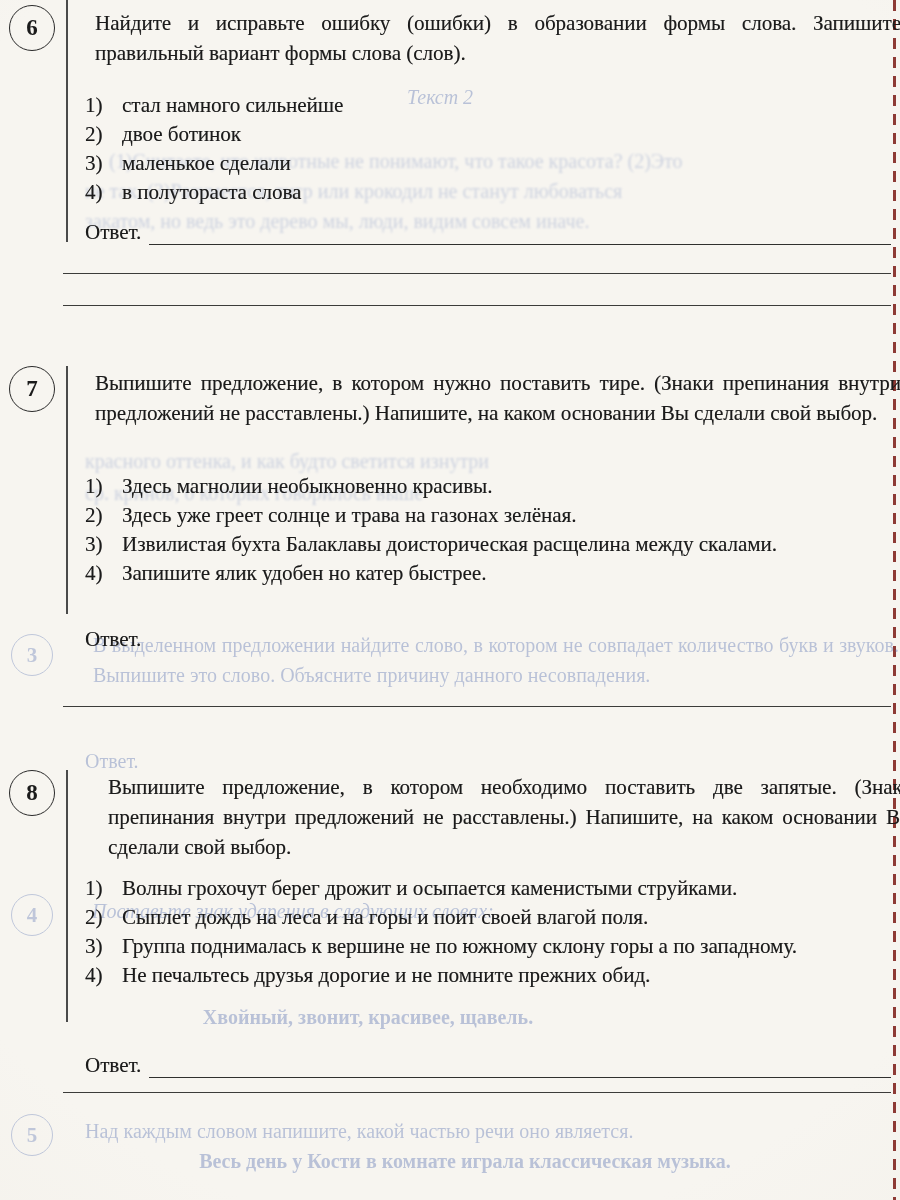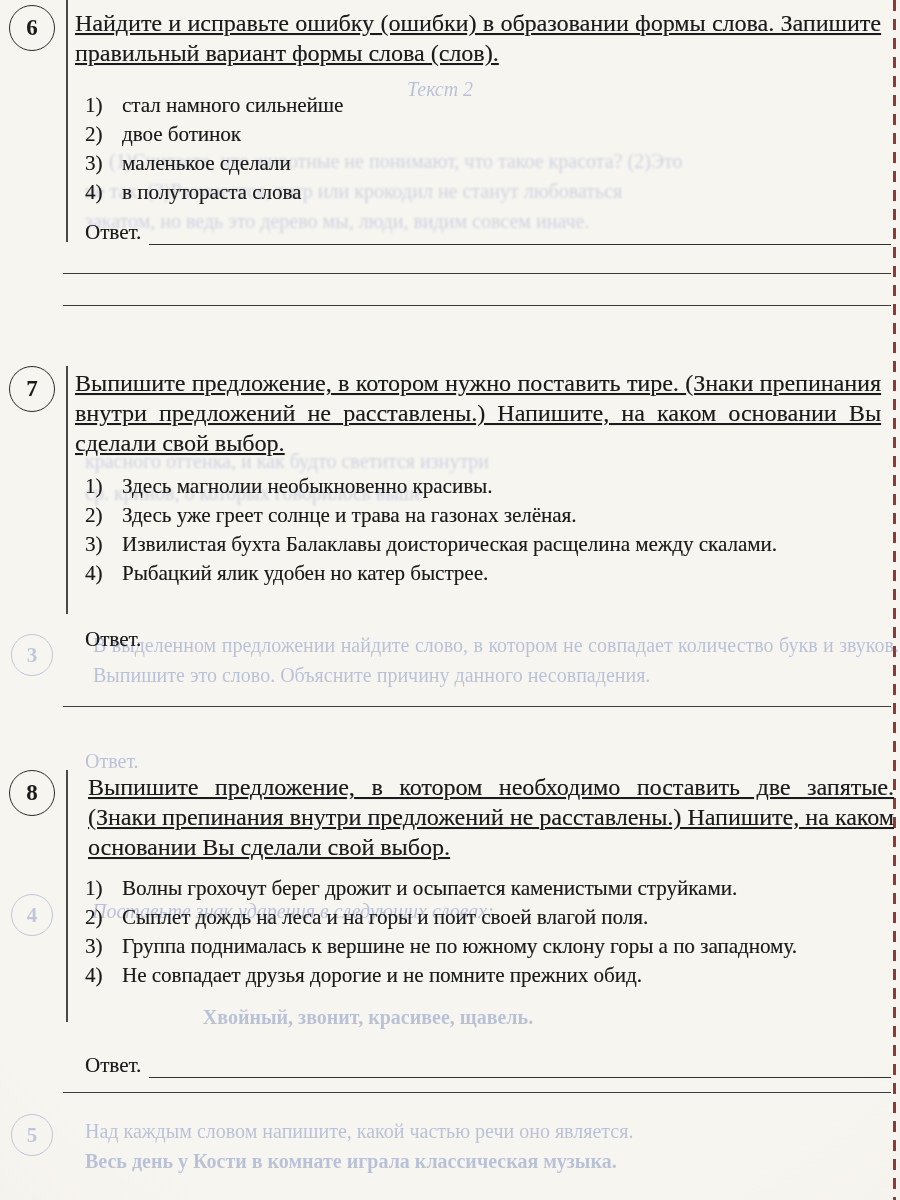--- a/index.html
+++ b/index.html
@@ -21,60 +21,59 @@
   
   .task{position:absolute;left:0;width:900px;z-index:2;}
   .task-circle{
     position:absolute;left:9px;top:0;width:44px;height:44px;
     border:1.8px solid #2a2a2a;border-radius:50%;
     display:flex;align-items:center;justify-content:center;
     font-weight:bold;font-size:23px;background:transparent;
   }
   .vrule{position:absolute;left:66px;width:1.5px;background:#4a4a4a;}
   .prompt{
-    position:absolute;left:75px;width:806px;margin:0;
-    font-size:24px;line-height:30px;text-align:justify;
+    position:absolute;left:95px;width:806px;margin:0;
+    font-size:21px;line-height:30px;text-align:justify;
     text-shadow:0.3px 0.15px 0 rgba(25,25,25,0.45);
-    text-decoration:underline;
   }
   .options{position:absolute;left:85px;width:780px;}
   .opt{display:flex;font-size:21px;line-height:29px;text-shadow:0.3px 0.15px 0 rgba(25,25,25,0.45);}
   .opt-num{flex:none;width:37px;}
   .opt-text{flex:1;}
   .answer-row{
     position:absolute;left:85px;width:806px;height:30px;
     display:flex;align-items:flex-end;
     font-size:21px;text-shadow:0.3px 0.15px 0 rgba(25,25,25,0.45);
   }
   .answer-fill{flex:1;border-bottom:1.6px solid #30302e;margin-left:8px;height:26px;}
   .ruled{position:absolute;left:63px;width:828px;border-top:1.6px solid #3c3c3a;height:0;}
   
   .bleed,.bleed-circle{color:#66f;}
   .bleed{
     position:absolute;z-index:1;color:#5d76b4;opacity:0.40;
     filter:blur(0.5px);font-size:20px;line-height:30px;
   }
   .bleed.soft{opacity:0.27;filter:blur(1.3px);}
-  .bleed.bold{font-weight:bold;}
+  .bleed.bold{font-weight:bold;text-align:center;}
   .bleed.italic{font-style:italic;}
   .bleed.center{text-align:center;}
   .bleed-circle{
     position:absolute;z-index:1;width:40px;height:40px;
     border:1.6px solid #5d76b4;border-radius:50%;
     display:flex;align-items:center;justify-content:center;
     font-size:21px;font-weight:bold;color:#5d76b4;opacity:0.36;filter:blur(0.6px);
   }
   .indent1{padding-left:24px;}
 </style>
 </head>
 <body>
 
 <div class="page">
 
-  <div class="bleed italic center" style="top:74px;left:0;width:880px;">Текст 2</div>
+  <div class="bleed italic center" style="top:82px;left:0;width:880px;">Текст 2</div>
   <div class="bleed soft indent1" style="top:146px;left:85px;width:806px;">(1)Считаете, что животные не понимают, что такое красота? (2)Это</div>
   <div class="bleed soft" style="top:176px;left:85px;width:806px;">не так. (3)Разумеется, тигр или крокодил не станут любоваться</div>
   <div class="bleed soft" style="top:206px;left:85px;width:806px;">закатом, но ведь это дерево мы, люди, видим совсем иначе.</div>
   <div class="bleed soft" style="top:446px;left:85px;width:700px;">красного оттенка, и как будто светится изнутри</div>
   <div class="bleed soft" style="top:478px;left:85px;width:700px;">ср. кринов, о которых говорилось выше</div>
 
   <div class="bleed-circle" style="top:634px;left:11px;">
       <span>3</span>
     </div>
   <div class="bleed" style="top:630px;left:85px;width:806px;text-align:justify;margin-left:8px;">В выделенном предложении найдите слово, в котором не совпадает количество букв и звуков. Выпишите это слово. Объясните причину данного несовпадения.</div>
@@ -138,21 +137,21 @@
       <div class="opt">
         <span class="opt-num">2)</span>
         <span class="opt-text">Здесь уже греет солнце и трава на газонах зелёная.</span>
       </div>
       <div class="opt">
         <span class="opt-num">3)</span>
         <span class="opt-text">Извилистая бухта Балаклавы доисторическая расщелина между скалами.</span>
       </div>
       <div class="opt">
         <span class="opt-num">4)</span>
-        <span class="opt-text">Рыбацкий ялик удобен но катер быстрее.</span>
+        <span class="opt-text">Запишите ялик удобен но катер быстрее.</span>
       </div>
     </div>
     <div class="answer-row" style="top:256px;width:200px;">
       <span>Ответ.</span>
     </div>
     <div class="ruled" style="top:340px;"></div>
   </section>
 
   <section class="task" style="top:770px;height:340px;">
     <div class="vrule" style="top:0;height:252px;"></div>
@@ -168,21 +167,21 @@
       <div class="opt">
         <span class="opt-num">2)</span>
         <span class="opt-text">Сыплет дождь на леса и на горы и поит своей влагой поля.</span>
       </div>
       <div class="opt">
         <span class="opt-num">3)</span>
         <span class="opt-text">Группа поднималась к вершине не по южному склону горы а по западному.</span>
       </div>
       <div class="opt">
         <span class="opt-num">4)</span>
-        <span class="opt-text">Не совпадает друзья дорогие и не помните прежних обид.</span>
+        <span class="opt-text">Не печальтесь друзья дорогие и не помните прежних обид.</span>
       </div>
     </div>
     <div class="answer-row" style="top:278px;">
       <span>Ответ.</span>
       <span class="answer-fill"></span>
     </div>
     <div class="ruled" style="top:322px;"></div>
   </section>
 
   <div class="cut-line"></div>

